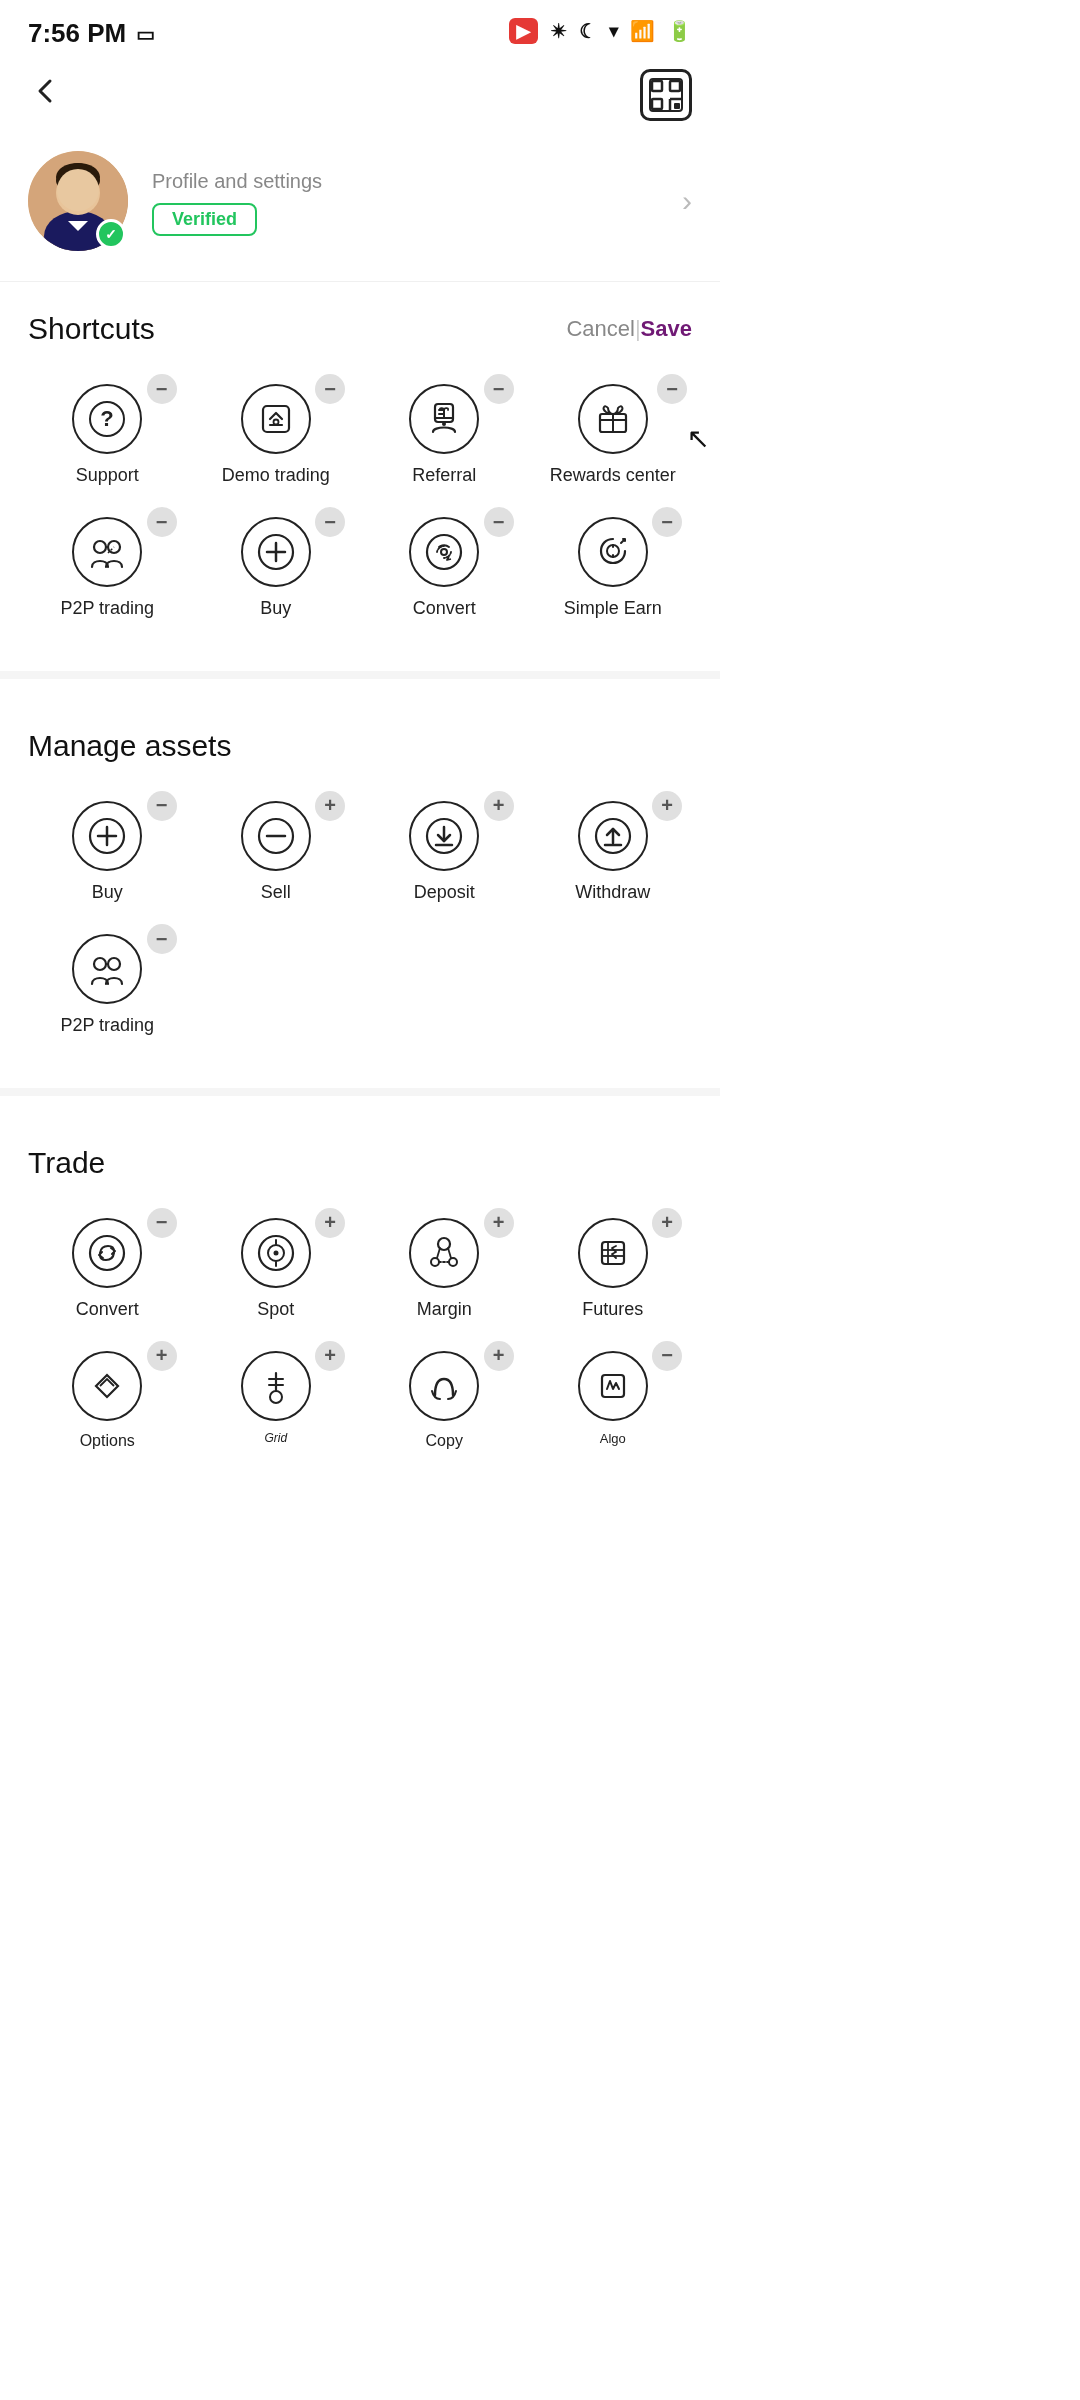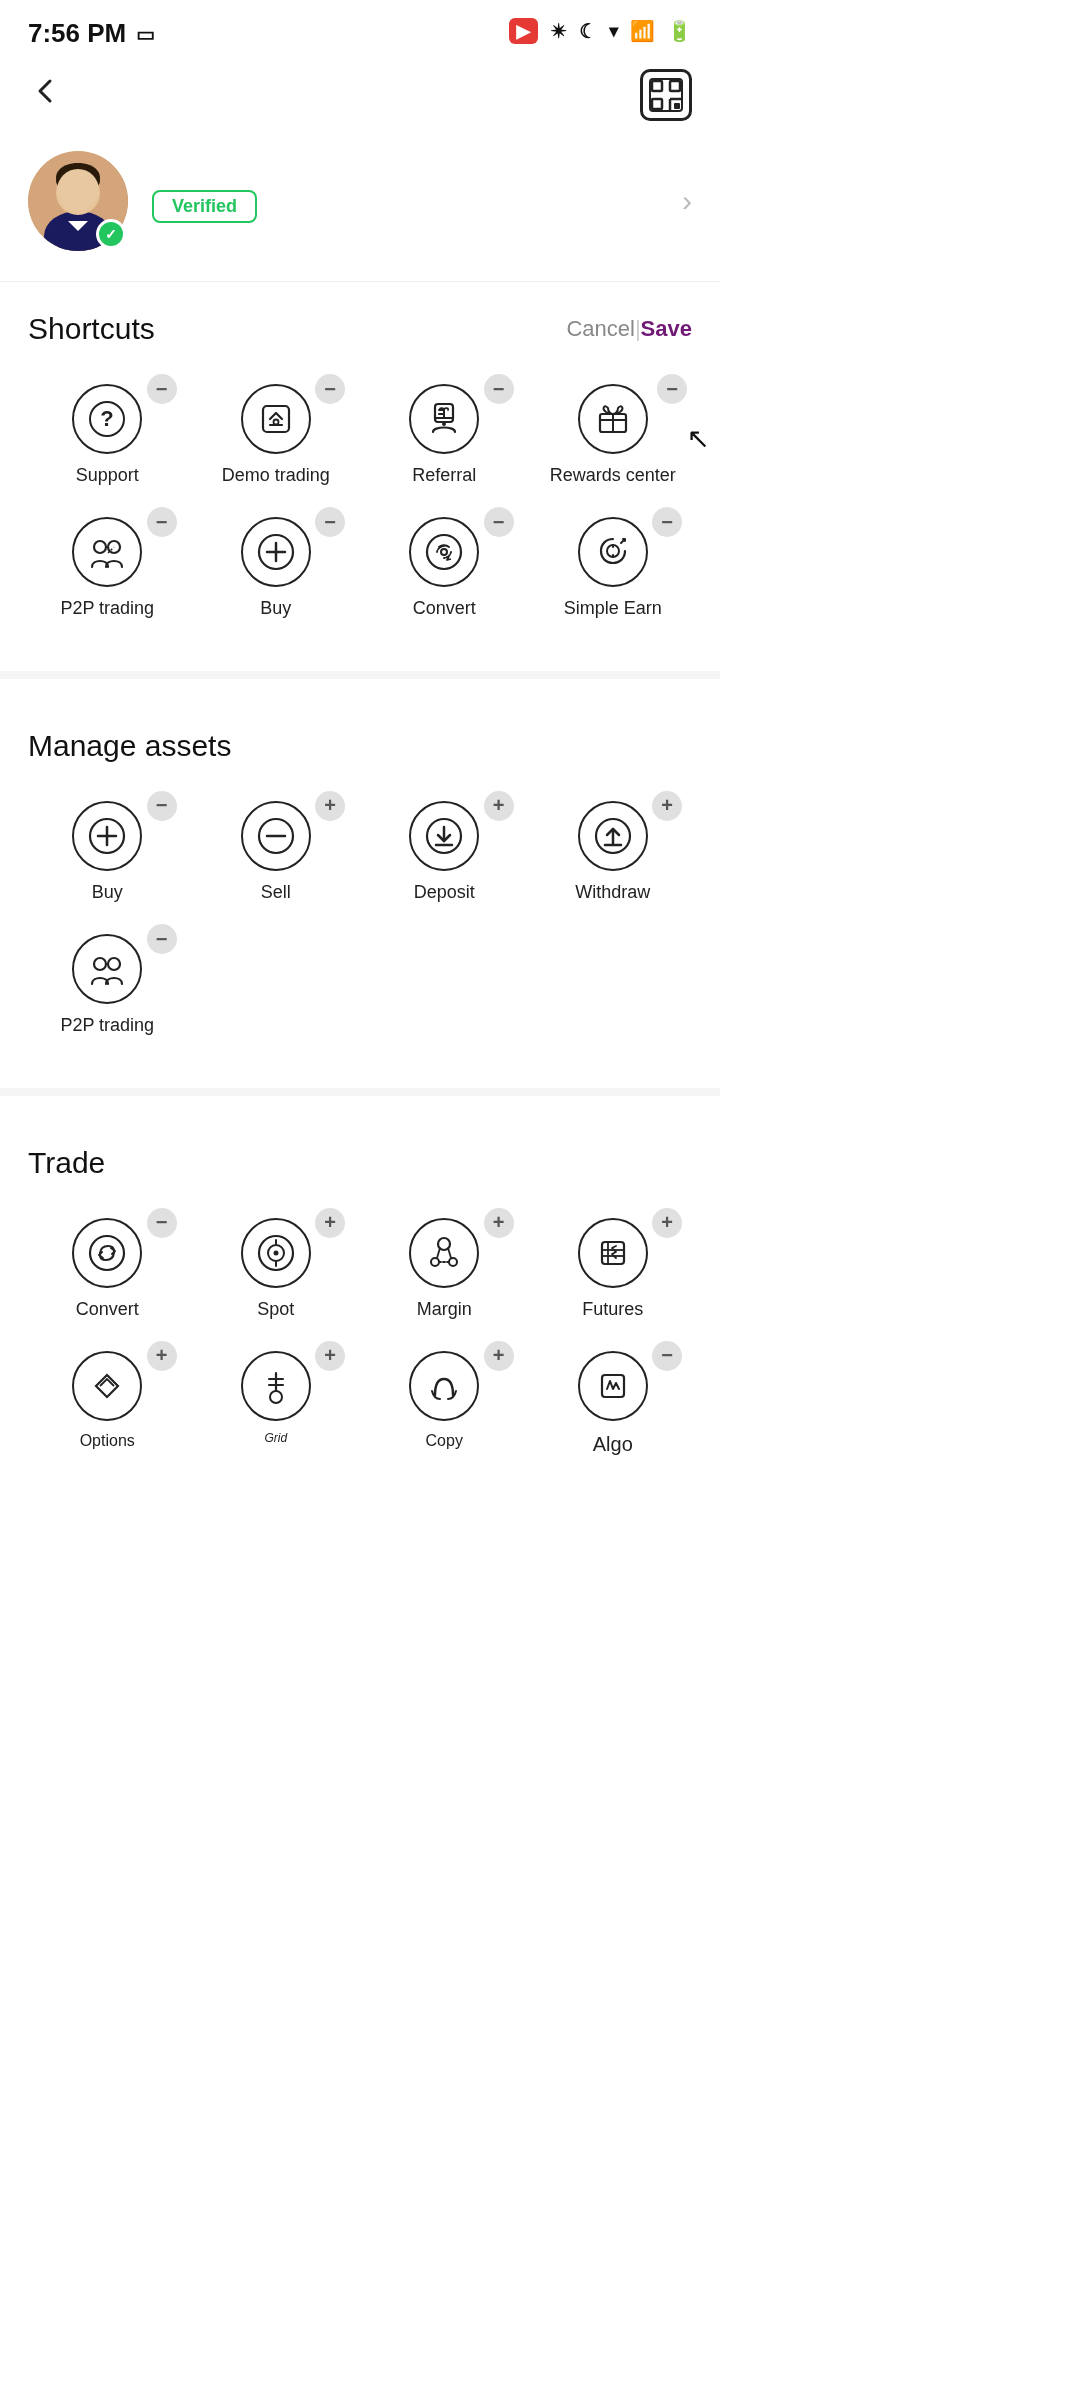--- a/index.html
+++ b/index.html
@@ -311,20 +311,21 @@
         <ellipse cx="50" cy="20" rx="10" ry="8" fill="#2a1a0a"></ellipse>
 
         <ellipse cx="43" cy="43" rx="2" ry="2.5" fill="#555"></ellipse>
         <ellipse cx="57" cy="43" rx="2" ry="2.5" fill="#555"></ellipse>
         <path d="M44 52 Q50 57 56 52" stroke="#c07050" stroke-width="1.5" fill="none" stroke-linecap="round"></path>
       </svg>
     </div>
     <div class="verified-badge">✓</div>
   </div>
   <div class="profile-info">
+    <div class="profile-subtitle">Profile and settings</div>
     <div class="verified-tag">Verified</div>
   </div>
   <div class="profile-arrow">›</div>
 </div>
 
 <div class="section">
   <div class="section-header">
     <span class="section-title">Shortcuts</span>
     <div class="section-actions">
       <span class="action-cancel">Cancel</span>
@@ -639,17 +640,17 @@
     </div>
 
     <div class="shortcut-item">
       <div class="shortcut-badge badge-minus">−</div>
       <div class="shortcut-icon">
         <svg width="38" height="38" viewBox="0 0 38 38" fill="none">
           <rect x="8" y="8" width="22" height="22" rx="3" stroke="#222" stroke-width="2.2" fill="none"></rect>
           <path d="M13 22 L16 14 L19 22 L22 16 L25 22" stroke="#222" stroke-width="2" fill="none" stroke-linecap="round" stroke-linejoin="round"></path>
         </svg>
       </div>
-      <span class="shortcut-label" style="font-size:20px;">Algo</span>
+      <span class="shortcut-label" style="font-size:13px;">Algo</span>
     </div>
 
   </div>
 </div>
 
 </body></html>

